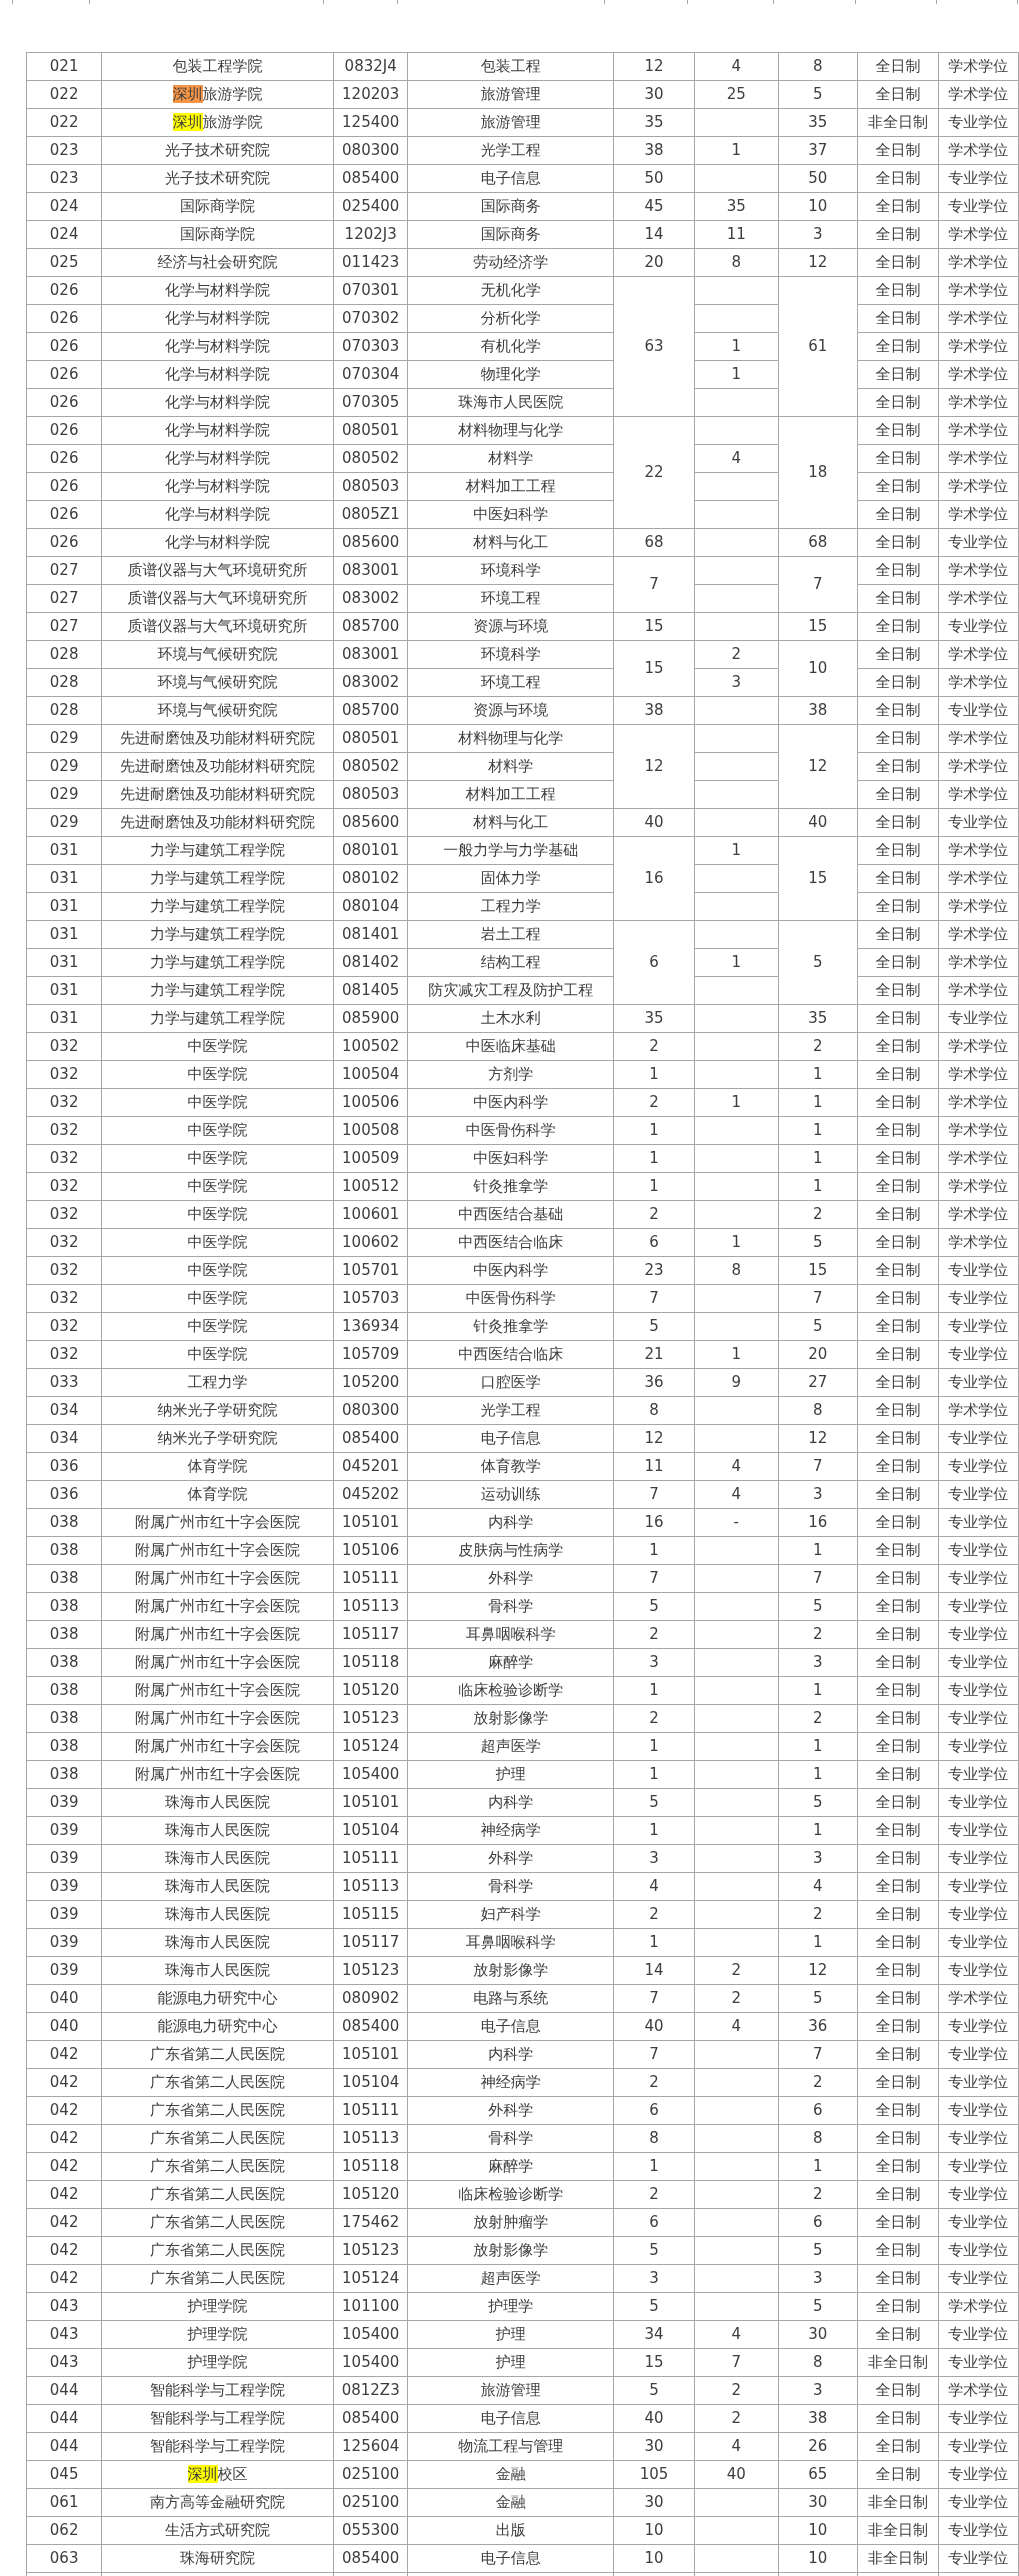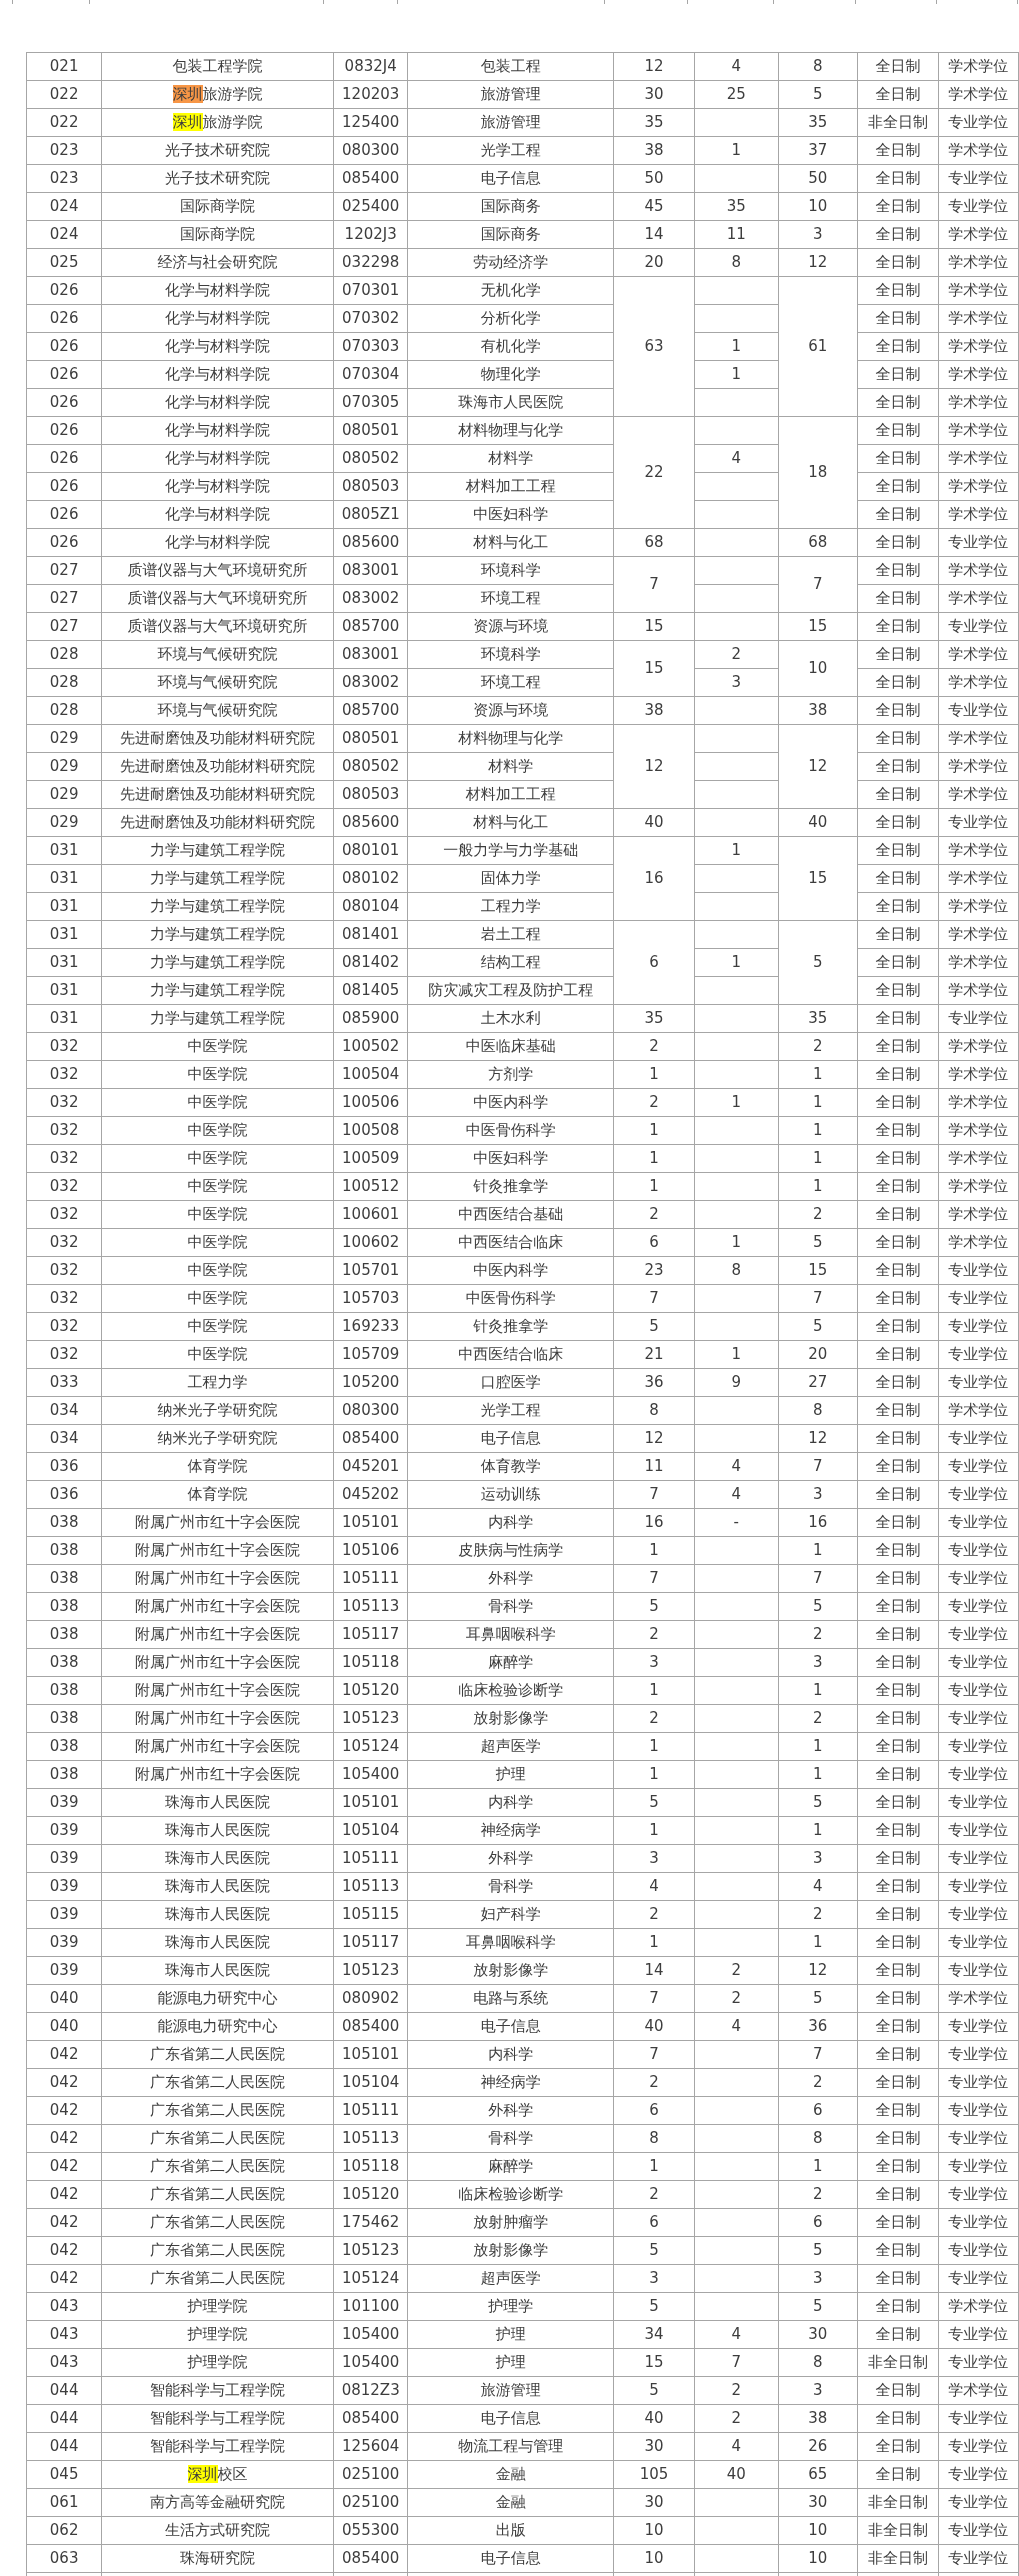--- a/index.html
+++ b/index.html
@@ -129,21 +129,21 @@
           <td class="major">国际商务</td>
           <td class="n1">14</td>
           <td class="n2">11</td>
           <td class="n3">3</td>
           <td class="mode">全日制</td>
           <td class="degree">学术学位</td>
         </tr>
         <tr>
           <td class="code">025</td>
           <td class="college">经济与社会研究院</td>
-          <td class="mcode">032298</td>
+          <td class="mcode">011423</td>
           <td class="major">劳动经济学</td>
           <td class="n1">20</td>
           <td class="n2">8</td>
           <td class="n3">12</td>
           <td class="mode">全日制</td>
           <td class="degree">学术学位</td>
         </tr>
         <tr>
           <td class="code">026</td>
           <td class="college">化学与材料学院</td>
@@ -517,21 +517,21 @@
           <td class="major">中医骨伤科学</td>
           <td class="n1">7</td>
           <td class="n2"></td>
           <td class="n3">7</td>
           <td class="mode">全日制</td>
           <td class="degree">专业学位</td>
         </tr>
         <tr>
           <td class="code">032</td>
           <td class="college">中医学院</td>
-          <td class="mcode">169233</td>
+          <td class="mcode">136934</td>
           <td class="major">针灸推拿学</td>
           <td class="n1">5</td>
           <td class="n2"></td>
           <td class="n3">5</td>
           <td class="mode">全日制</td>
           <td class="degree">专业学位</td>
         </tr>
         <tr>
           <td class="code">032</td>
           <td class="college">中医学院</td>

